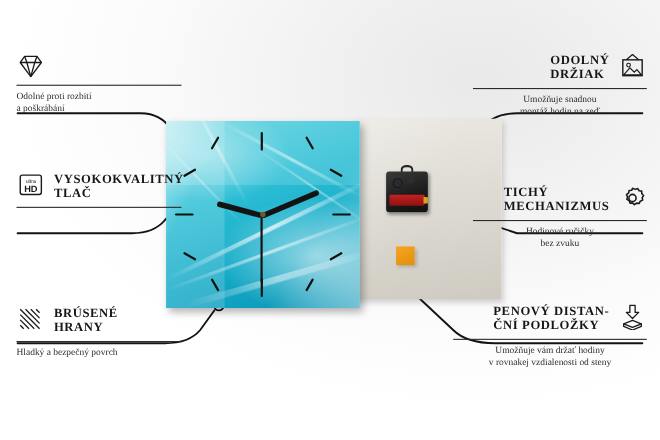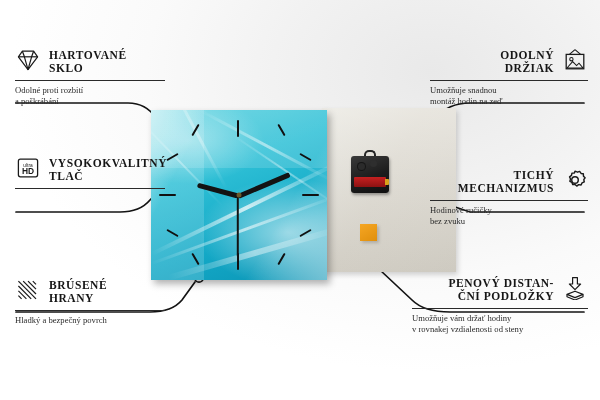--- a/index.html
+++ b/index.html
@@ -72,27 +72,27 @@
   
   .feat { position:absolute; }
   .feat .row { display:flex; align-items:flex-start; gap:8px; }
   .feat.right .row { flex-direction:row-reverse; }
   .feat .title {
     font-size:11.5px; font-weight:700; line-height:13px;
     letter-spacing:.55px; color:#161616; text-transform:uppercase;
     font-family:"Liberation Serif", serif;
     padding-top:1px;
   }
-  .feat.right .title { text-align:right; }
+  .feat.right .title { text-align:left; }
   .feat .rule { height:1px; background:#2a2a2a; margin-top:5px; }
   .feat .desc {
     font-size:8.6px; line-height:10.6px; color:#2b2b2b; margin-top:4px;
     font-family:Liberation Serif, serif;
   }
-  .feat.right .desc { text-align:left; }
+  .feat.right .desc { text-align:center; }
   .ico { width:26px; height:24px; flex:0 0 26px; display:block; }
 
   .f1 { left:15px;  top:48px;  width:150px; }
   .f2 { left:15px;  top:156px; width:150px; }
   .f3 { left:15px;  top:278px; width:150px; }
   .f4 { right:12px; top:48px;  width:158px; }
   .f5 { right:12px; top:168px; width:158px; }
   .f6 { right:12px; top:276px; width:176px; }
 </style>
 </head>
@@ -164,26 +164,20 @@
   <div class="feat f1">
     <div class="row">
       <svg class="ico" viewBox="0 0 32 30">
         <g fill="none" stroke="#1a1a1a" stroke-width="1.5" stroke-linejoin="round">
           <path d="M4,11 L16,27 L28,11 L23,4 H9 Z"></path>
           <path d="M4,11 H28"></path>
             <path d="M9,4 L11.5,11 L16,27"></path>
             <path d="M23,4 L20.5,11 L16,27"></path>
         </g>
       </svg>
-      <div>
-        <div class="title">
-          <div>HARTOVANÉ</div>
-          <div>SKLO</div>
-        </div>
-      </div>
     </div>
     <div class="rule"></div>
     <div class="desc">
       <div>Odolné proti rozbití</div>
       <div>a poškrábání</div>
     </div>
   </div>
 
   <div class="feat f2">
     <div class="row">

